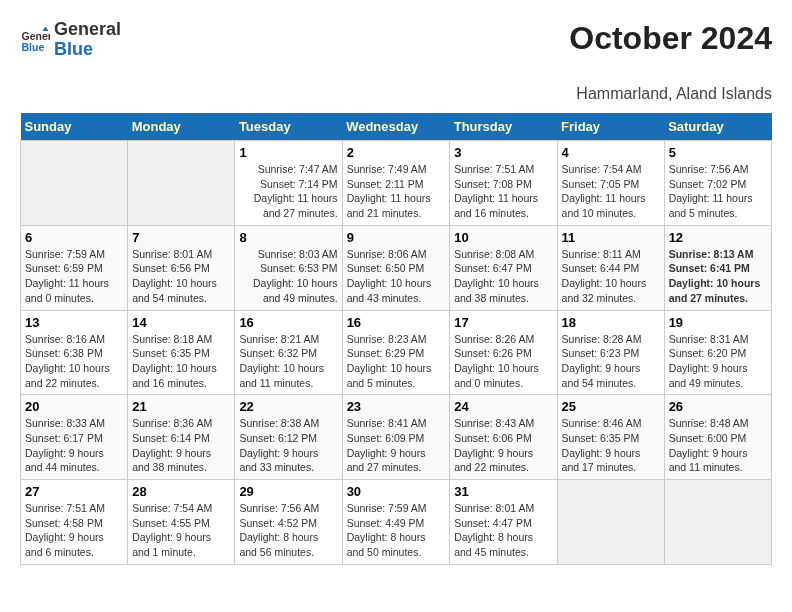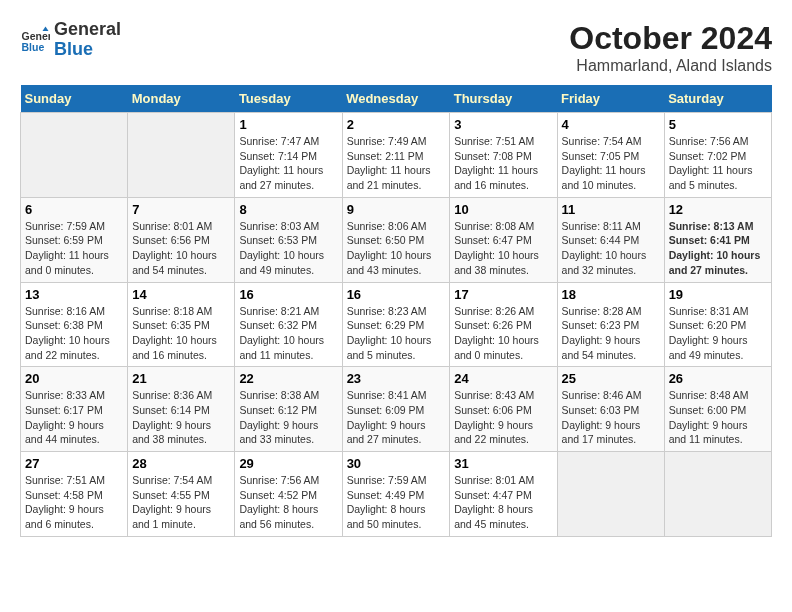--- a/index.html
+++ b/index.html
@@ -38,20 +38,21 @@
       text-align: right;
     }
     .month-title {
       font-size: 32px;
       font-weight: bold;
       color: #222;
     }
     .location-title {
       font-size: 16px;
       color: #444;
+      margin-top: 28px;
     }
     table {
       width: 100%;
       border-collapse: collapse;
       font-size: 11px;
     }
     thead tr th {
       background-color: #1a6eb5;
       color: #fef9c3;
       padding: 6px 4px;
@@ -117,21 +118,21 @@
         <th>Friday</th>
         <th>Saturday</th>
       </tr>
   </thead>
   <tbody id="calendar-body">
   <tr>
         <td class="empty"></td>
         <td class="empty"></td>
         <td>
           <div class="day-num">1</div>
-          <div class="day-detail" style="white-space: pre-line;">Sunrise: 7:47 AM
+          <div class="day-detail" style="white-space: pre-line; text-align: right;">Sunrise: 7:47 AM
 Sunset: 7:14 PM
 Daylight: 11 hours and 27 minutes.</div>
         </td>
         <td>
           <div class="day-num">2</div>
           <div class="day-detail" style="white-space: pre-line;">Sunrise: 7:49 AM
 Sunset: 2:11 PM
 Daylight: 11 hours and 21 minutes.</div>
         </td>
         <td>
@@ -161,21 +162,21 @@
 Daylight: 11 hours and 0 minutes.</div>
         </td>
         <td>
           <div class="day-num">7</div>
           <div class="day-detail" style="white-space: pre-line;">Sunrise: 8:01 AM
 Sunset: 6:56 PM
 Daylight: 10 hours and 54 minutes.</div>
         </td>
         <td>
           <div class="day-num">8</div>
-          <div class="day-detail" style="white-space: pre-line;">Sunrise: 8:03 AM
+          <div class="day-detail" style="white-space: pre-line; text-align: right;">Sunrise: 8:03 AM
 Sunset: 6:53 PM
 Daylight: 10 hours and 49 minutes.</div>
         </td>
         <td>
           <div class="day-num">9</div>
           <div class="day-detail" style="white-space: pre-line;">Sunrise: 8:06 AM
 Sunset: 6:50 PM
 Daylight: 10 hours and 43 minutes.</div>
         </td>
         <td>
@@ -268,21 +269,21 @@
         </td>
         <td>
           <div class="day-num">24</div>
           <div class="day-detail" style="white-space: pre-line;">Sunrise: 8:43 AM
 Sunset: 6:06 PM
 Daylight: 9 hours and 22 minutes.</div>
         </td>
         <td>
           <div class="day-num">25</div>
           <div class="day-detail" style="white-space: pre-line;">Sunrise: 8:46 AM
-Sunset: 6:03 PM
+Sunset: 6:35 PM
 Daylight: 9 hours and 17 minutes.</div>
         </td>
         <td>
           <div class="day-num">26</div>
           <div class="day-detail" style="white-space: pre-line;">Sunrise: 8:48 AM
 Sunset: 6:00 PM
 Daylight: 9 hours and 11 minutes.</div>
         </td>
       </tr>
       <tr>

